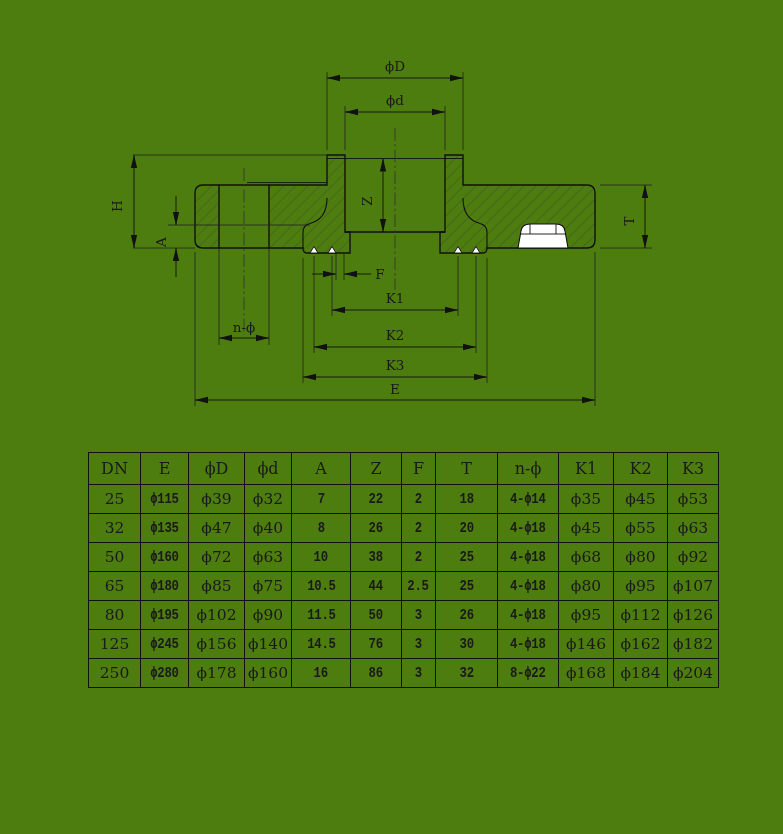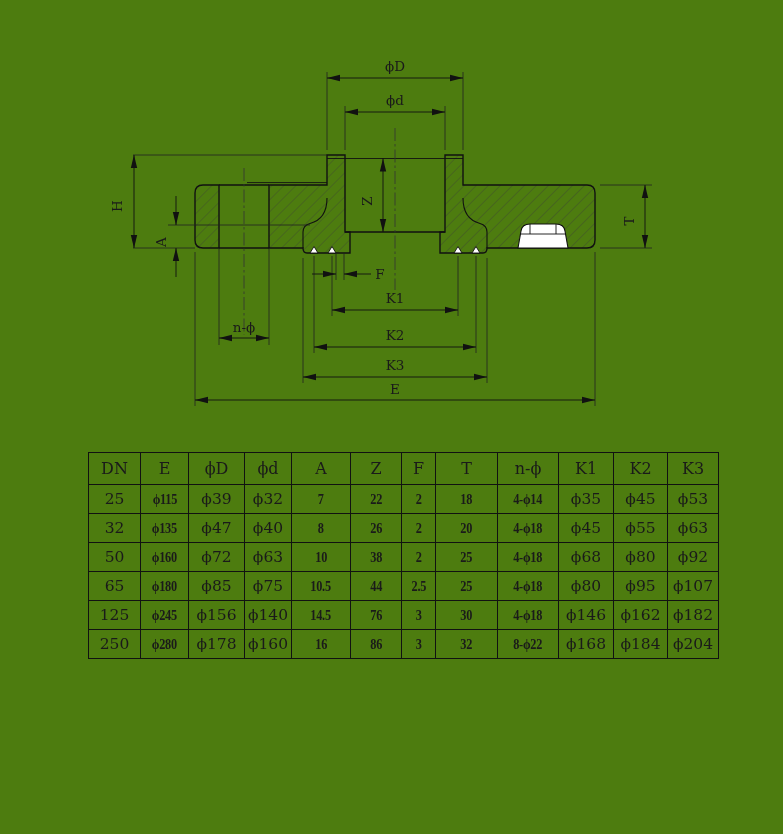--- a/index.html
+++ b/index.html
@@ -7,21 +7,21 @@
           font-family:"DejaVu Serif", serif;color:#1a1a1a;overflow:hidden;}
   .drawing-wrap{position:absolute;left:0;top:0;width:783px;height:446px;}
   svg text{fill:#1a1a1a;}
   .dimlbl{font-family:"DejaVu Serif", serif;font-size:13.5px;}
   table.dim{position:absolute;left:88px;top:452px;border-collapse:collapse;table-layout:fixed;border-radius:19px;}
   table.dim td,table.dim th{border:1.4px solid #111;padding:0;text-align:center;vertical-align:middle;
        overflow:hidden;white-space:nowrap;}
   table.dim th{height:31px;font-family:"DejaVu Serif", serif;font-weight:400;font-size:16px;}
   table.dim td{height:28px;}
   td.c-serif{font-family:"DejaVu Serif", serif;font-size:15.5px;font-weight:400;}
-  td.c-cond{font-family:Liberation Serif, serif;font-size:15px;font-weight:700;}
+  td.c-cond{font-family:Liberation Mono, monospace;font-size:15px;font-weight:700;}
   td.c-cond .sq{display:inline-block;transform:scaleX(0.82);letter-spacing:-0.3px;}
 </style>
 </head>
 <body>
 
 <div class="canvas">
 
   <div class="drawing-wrap">
   <svg width="783" height="446" viewBox="0 0 783 446">
     <defs>
@@ -235,20 +235,34 @@
           <td class="c-cond"><span class="sq">10.5</span></td>
           <td class="c-cond"><span class="sq">44</span></td>
           <td class="c-cond"><span class="sq">2.5</span></td>
           <td class="c-cond"><span class="sq">25</span></td>
           <td class="c-cond"><span class="sq">4-ϕ18</span></td>
           <td class="c-serif">ϕ80</td>
           <td class="c-serif">ϕ95</td>
           <td class="c-serif">ϕ107</td>
         </tr>
         <tr>
+          <td class="c-serif">80</td>
+          <td class="c-cond"><span class="sq">ϕ195</span></td>
+          <td class="c-serif">ϕ102</td>
+          <td class="c-serif">ϕ90</td>
+          <td class="c-cond"><span class="sq">11.5</span></td>
+          <td class="c-cond"><span class="sq">50</span></td>
+          <td class="c-cond"><span class="sq">3</span></td>
+          <td class="c-cond"><span class="sq">26</span></td>
+          <td class="c-cond"><span class="sq">4-ϕ18</span></td>
+          <td class="c-serif">ϕ95</td>
+          <td class="c-serif">ϕ112</td>
+          <td class="c-serif">ϕ126</td>
+        </tr>
+        <tr>
           <td class="c-serif">125</td>
           <td class="c-cond"><span class="sq">ϕ245</span></td>
           <td class="c-serif">ϕ156</td>
           <td class="c-serif">ϕ140</td>
           <td class="c-cond"><span class="sq">14.5</span></td>
           <td class="c-cond"><span class="sq">76</span></td>
           <td class="c-cond"><span class="sq">3</span></td>
           <td class="c-cond"><span class="sq">30</span></td>
           <td class="c-cond"><span class="sq">4-ϕ18</span></td>
           <td class="c-serif">ϕ146</td>

